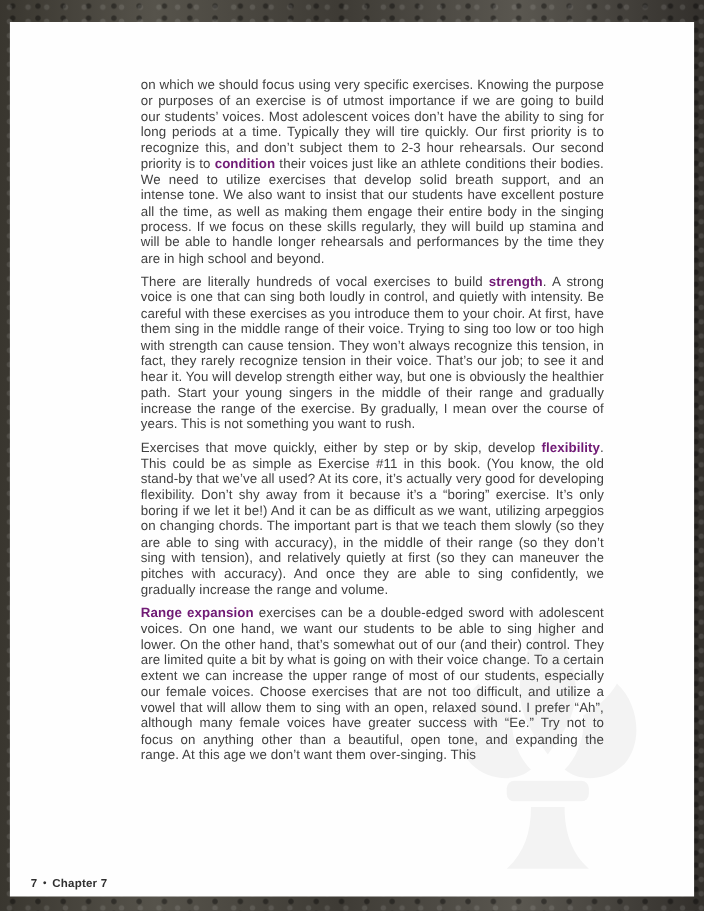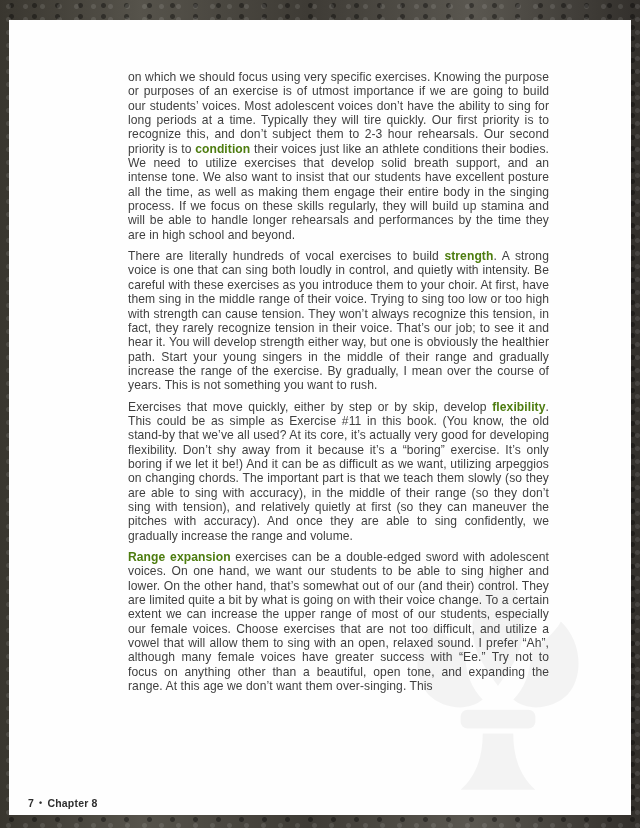--- a/index.html
+++ b/index.html
@@ -41,21 +41,21 @@
   }
   .textblock p {
     margin: 0 0 7px 0;
     text-align: justify;
     font-size: 12.1px;
     line-height: 14.35px;
     color: #3f3f3f;
     letter-spacing: 0.08px;
   }
   .textblock p b {
-    color: #4d7c0f;
+    color: #701a75;
   }
   .footer {
     position: absolute;
     left: 19px;
     bottom: 6px;
     font-size: 10.5px;
     font-weight: bold;
     color: #2f2f2f;
     letter-spacing: 0.2px;
   }
@@ -101,16 +101,16 @@
     <p><span>on which we should focus using very specific exercises. Knowing the purpose or purposes of an exercise is of utmost importance if we are going to build our students’ voices. Most adolescent voices don’t have the ability to sing for long periods at a time. Typically they will tire quickly. Our first priority is to recognize this, and don’t subject them to 2-3 hour rehearsals. Our second priority is to </span><b>condition</b><span> their voices just like an athlete conditions their bodies. We need to utilize exercises that develop solid breath support, and an intense tone. We also want to insist that our students have excellent posture all the time, as well as making them engage their entire body in the singing process. If we focus on these skills regularly, they will build up stamina and will be able to handle longer rehearsals and performances by the time they are in high school and beyond.</span></p>
 
     <p><span>There are literally hundreds of vocal exercises to build </span><b>strength</b><span>. A strong voice is one that can sing both loudly in control, and quietly with intensity. Be careful with these exercises as you introduce them to your choir. At first, have them sing in the middle range of their voice. Trying to sing too low or too high with strength can cause tension. They won’t always recognize this tension, in fact, they rarely recognize tension in their voice. That’s our job; to see it and hear it. You will develop strength either way, but one is obviously the healthier path. Start your young singers in the middle of their range and gradually increase the range of the exercise. By gradually, I mean over the course of years. This is not something you want to rush.</span></p>
 
     <p><span>Exercises that move quickly, either by step or by skip, develop </span><b>flexibility</b><span>. This could be as simple as Exercise #11 in this book. (You know, the old stand-by that we’ve all used? At its core, it’s actually very good for developing flexibility. Don’t shy away from it because it’s a “boring” exercise. It’s only boring if we let it be!) And it can be as difficult as we want, utilizing arpeggios on changing chords. The important part is that we teach them slowly (so they are able to sing with accuracy), in the middle of their range (so they don’t sing with tension), and relatively quietly at first (so they can maneuver the pitches with accuracy). And once they are able to sing confidently, we gradually increase the range and volume.</span></p>
 
     <p><span></span><b>Range expansion</b><span> exercises can be a double-edged sword with adolescent voices. On one hand, we want our students to be able to sing higher and lower. On the other hand, that’s somewhat out of our (and their) control. They are limited quite a bit by what is going on with their voice change. To a certain extent we can increase the upper range of most of our students, especially our female voices. Choose exercises that are not too difficult, and utilize a vowel that will allow them to sing with an open, relaxed sound. I prefer “Ah”, although many female voices have greater success with “Ee.” Try not to focus on anything other than a beautiful, open tone, and expanding the range. At this age we don’t want them over-singing. This</span></p>
   </div>
 
   <div class="footer">
-    <span>7</span><span class="sep">•</span><span>Chapter 8</span>
+    <span>7</span><span class="sep">•</span><span>Chapter 7</span>
   </div>
 
 </div>
 
 </body></html>

